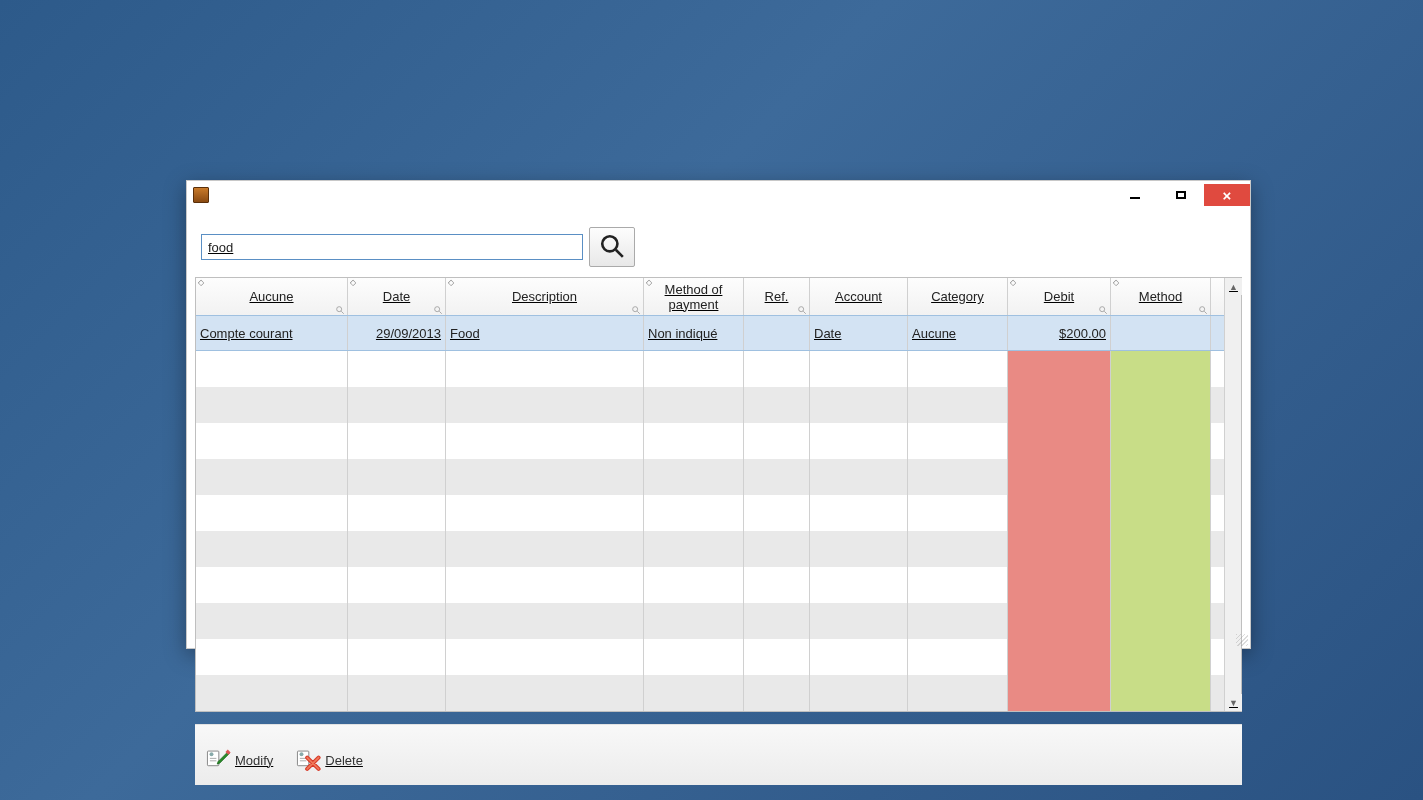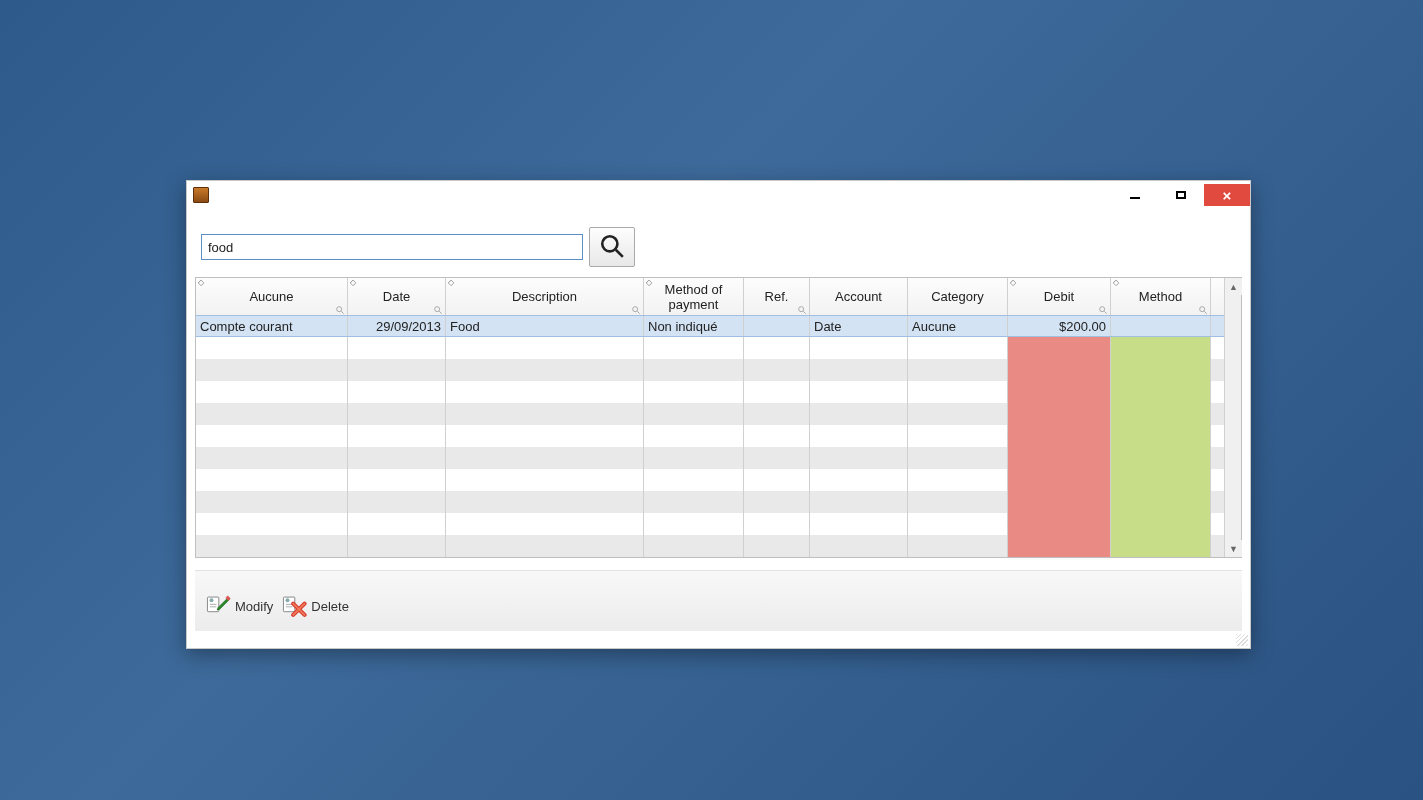--- a/index.html
+++ b/index.html
@@ -10,39 +10,39 @@
     .titlebar { height: 28px; background: #fff; display: flex; align-items: center; justify-content: space-between; }
     .titlebar-left { display: flex; align-items: center; padding-left: 6px; }
     .app-icon { width: 16px; height: 16px; background: linear-gradient(#c97a2a,#8a4a12); border: 1px solid #5a2f0a; border-radius: 1px; }
     .win-controls { display: flex; height: 22px; }
     .win-btn { width: 46px; display: flex; align-items: center; justify-content: center; background: #fff; border: none; cursor: default; }
     .win-btn.close { background: #e04a3f; color: #fff; }
     .icon-min { width: 10px; height: 0; border-top: 2px solid #000; margin-top: 6px; }
     .icon-max { width: 10px; height: 8px; border: 2px solid #000; }
     .icon-close { font-size: 15px; font-weight: bold; color: #fff; line-height: 1; }
 
-    .content { padding: 4px 8px 8px 8px; }
+    .content { padding: 4px 8px 8px 8px; text-decoration: underline; }
 
     
     .search-row { display: flex; align-items: center; gap: 6px; padding: 14px 6px 10px 6px; }
     .search-input { width: 382px; height: 26px; border: 1px solid #5a8fc4; padding: 2px 6px; font-size: 13px; color: #222; background: #fff; }
     .search-btn { width: 46px; height: 40px; border: 1px solid #aaa; background: linear-gradient(#fdfdfd,#e8e8e8); display: flex; align-items: center; justify-content: center; cursor: pointer; border-radius: 2px; }
     .search-btn svg { width: 26px; height: 26px; }
 
     
     .grid-wrap { position: relative; display: flex; border: 1px solid #bfbfbf; }
     .grid { flex: 1; }
     .thead { display: flex; background: linear-gradient(#fdfdfd,#f2f2f2); }
     .th { position: relative; border-right: 1px solid #d0d0d0; height: 37px; display: flex; align-items: center; justify-content: center; text-align: center; color: #222; font-size: 12.5px; padding: 2px 4px; }
     .th .sort { position: absolute; top: 1px; left: 2px; font-size: 8px; color: #777; line-height: 8px; }
     .th .mag { position: absolute; bottom: 2px; right: 2px; width: 10px; height: 10px; opacity: .55; }
     .th .mag svg { width: 10px; height: 10px; }
 
     .tbody { position: relative; }
-    .tr { display: flex; height: 22px; }
+    .tr { display: flex; height: 36px; }
     .tr.sel { background: #d3e3f3; border-top: 1px solid #9fc0e0; border-bottom: 1px solid #9fc0e0; }
     .tr.alt0 { background: #fff; }
     .tr.alt1 { background: #e9e9e9; }
     .td { border-right: 1px solid #d0d0d0; padding: 2px 4px; font-size: 13px; color: #222; display: flex; align-items: center; }
     .td.num { justify-content: flex-end; }
 
     
     .c-account { width: 152px; }
     .c-date { width: 98px; }
     .c-desc { width: 198px; }
@@ -58,21 +58,21 @@
     .credit-bg { background: #c8dd87 !important; }
     .tr.alt0 .debit-bg, .tr.alt1 .debit-bg { background: #e98a84 !important; }
     .tr.alt0 .credit-bg, .tr.alt1 .credit-bg { background: #c8dd87 !important; }
 
     
     .vscroll { width: 17px; background: #f0f0f0; border-left: 1px solid #d0d0d0; display: flex; flex-direction: column; }
     .vscroll .arrow, .hscroll .harrow { height: 17px; width: 17px; background: #f0f0f0; display: flex; align-items: center; justify-content: center; font-size: 9px; color: #666; }
     .vscroll .track { flex: 1; background: #f0f0f0; }
 
     
-    .toolbar { display: flex; align-items: center; padding: 20px 6px 10px 6px; background: linear-gradient(#f8f8f8,#ececec); border-top: 1px solid #e2e2e2; margin-top: 12px; }
+    .toolbar { display: flex; align-items: center; gap: 14px; padding: 20px 6px 10px 6px; background: linear-gradient(#f8f8f8,#ececec); border-top: 1px solid #e2e2e2; margin-top: 12px; }
     .tbtn { display: flex; align-items: center; gap: 4px; padding: 2px 4px; cursor: pointer; }
     .tbtn span.lbl { color: #333; font-size: 13px; }
     .tool-icon { width: 26px; height: 26px; }
 
     .resize-grip { position: absolute; right: 2px; bottom: 2px; width: 12px; height: 12px; opacity: .3; background:
       repeating-linear-gradient(135deg,#888 0,#888 1px,transparent 1px,transparent 3px); }
   </style>
 </head>
 <body>
 

